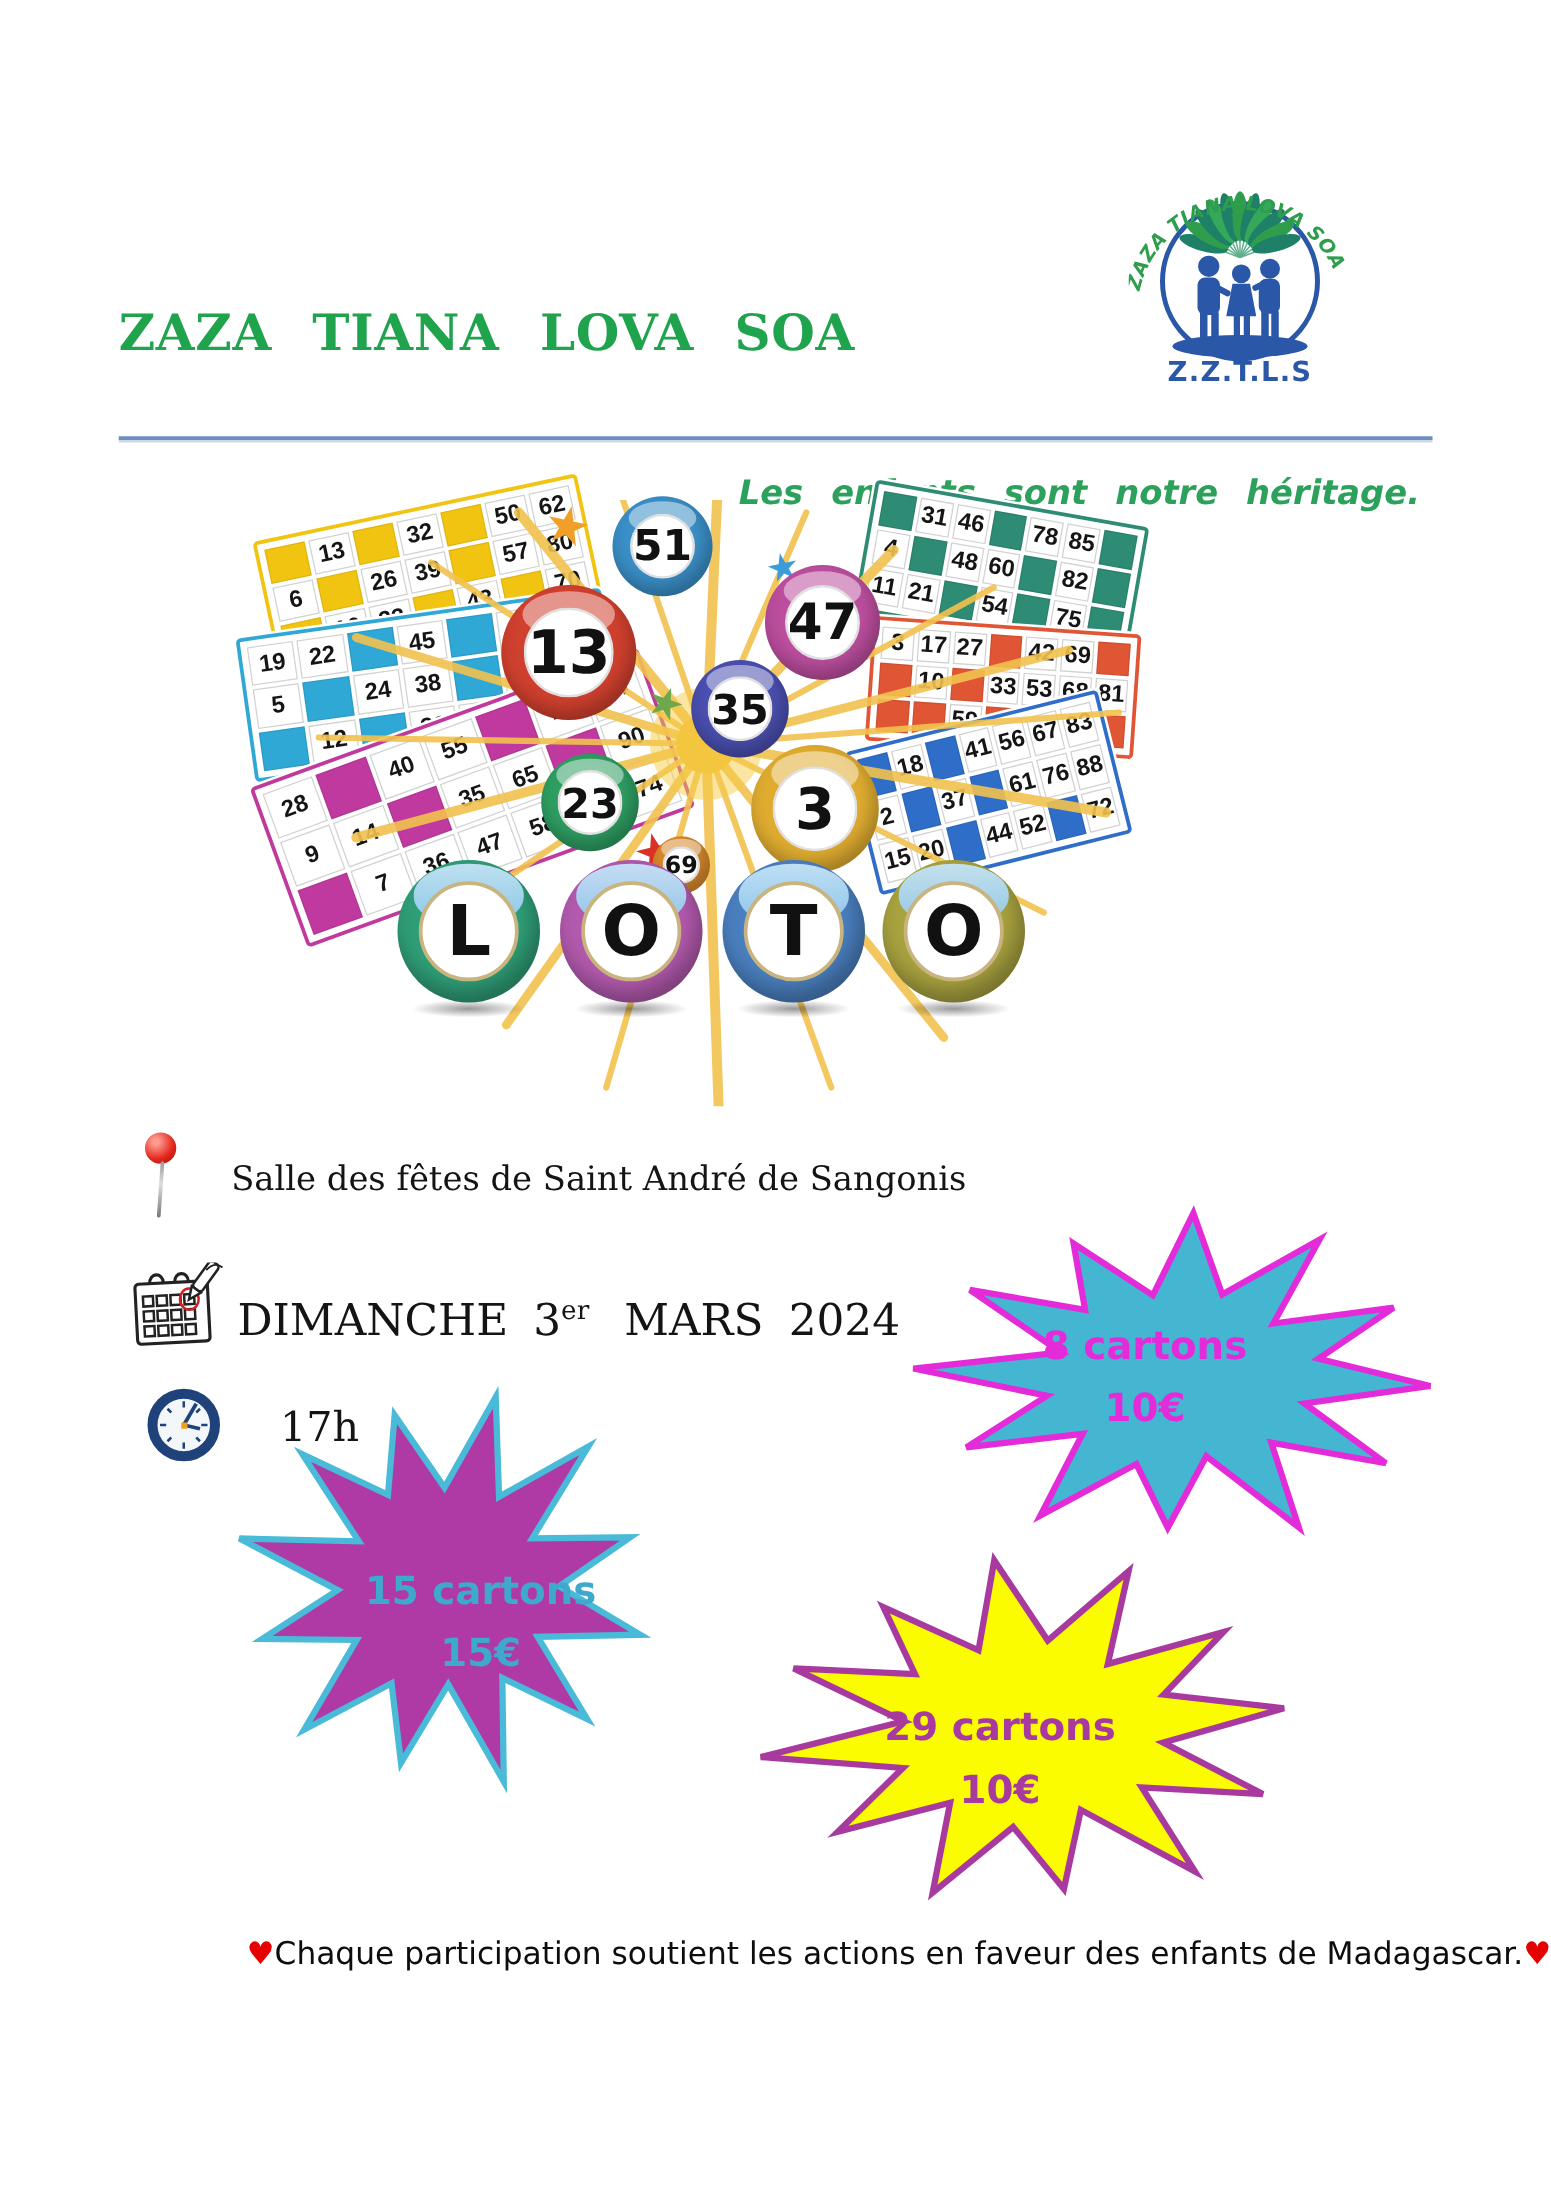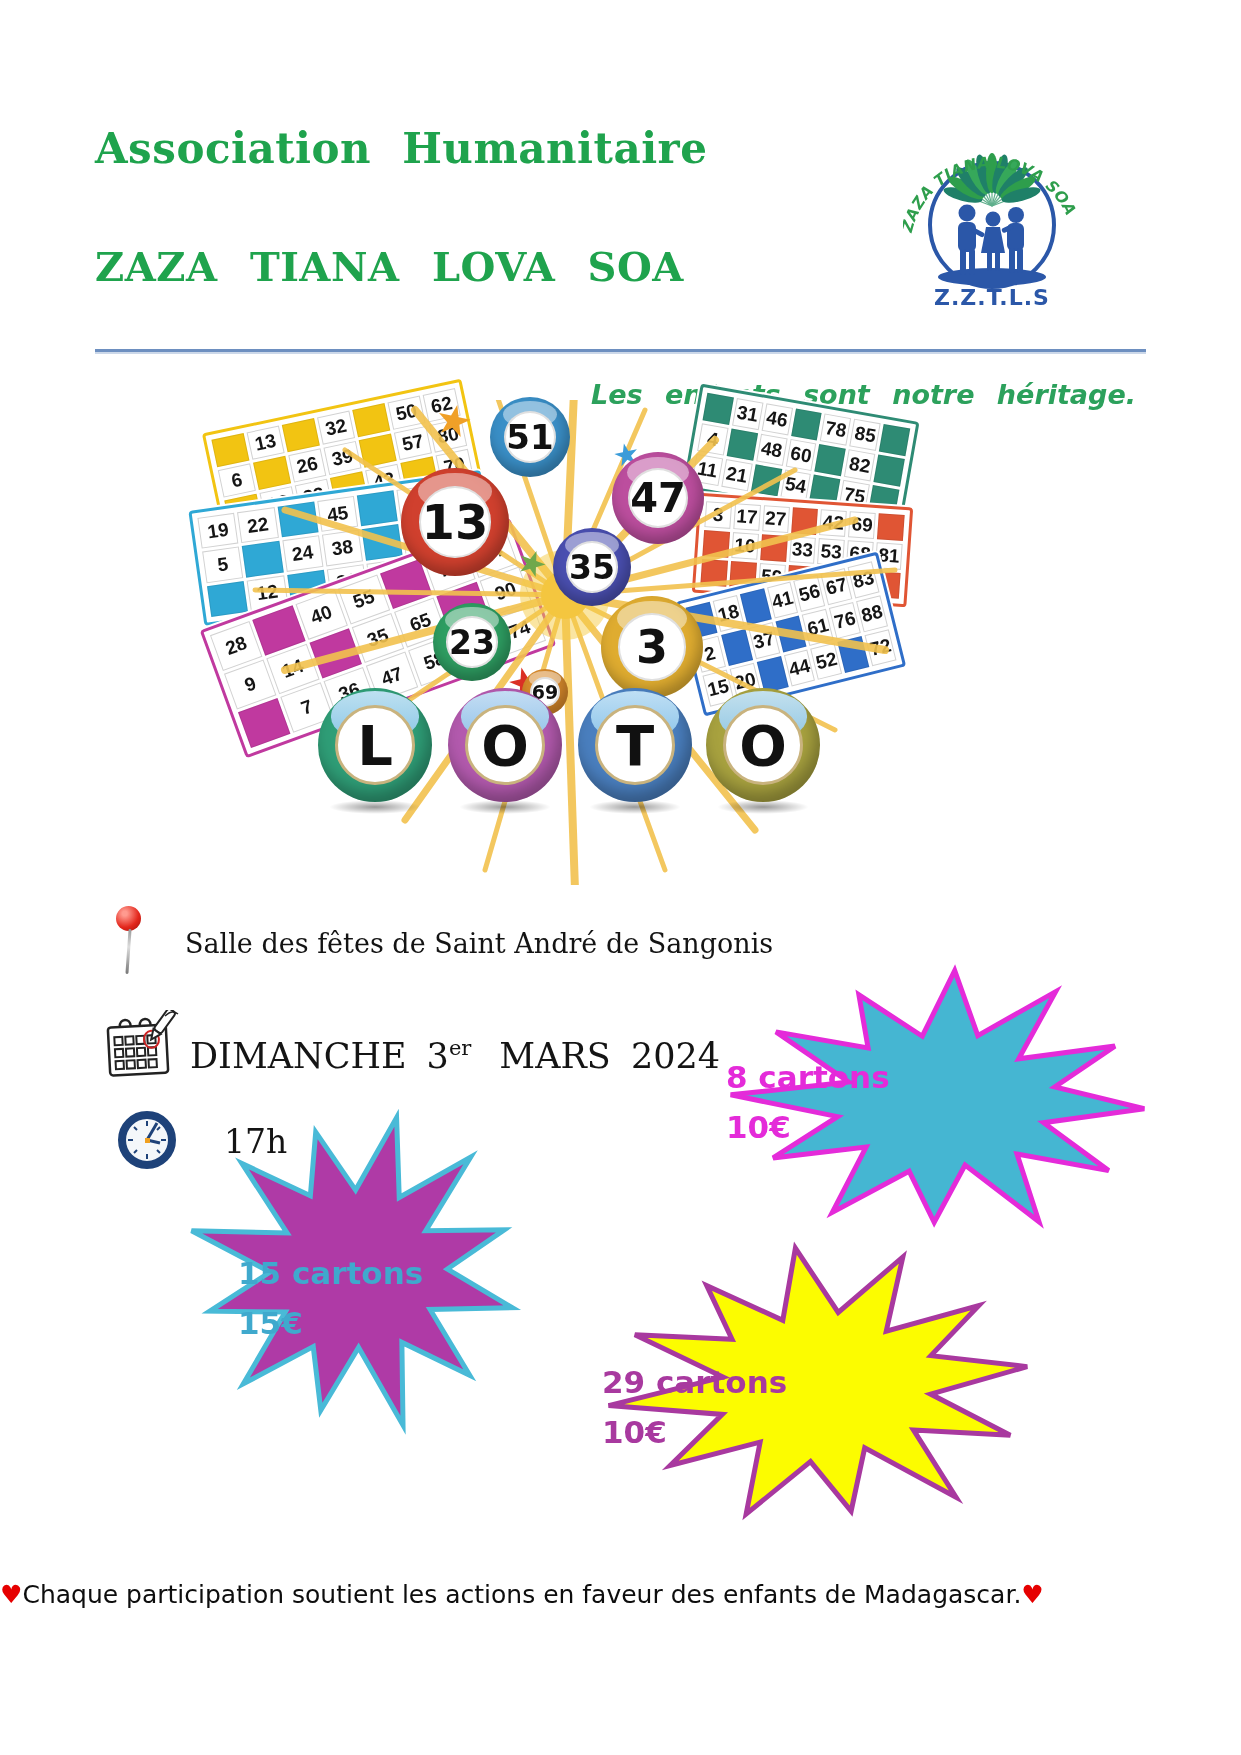--- a/index.html
+++ b/index.html
@@ -57,41 +57,40 @@
   .pin .head{width:25px;height:25px;margin:0 auto;border-radius:50%;
         background:radial-gradient(circle at 35% 30%, #FF9A8F 10%, #E3271C 58%, #9E0E08);}
   .pin .needle{width:3px;height:45px;margin:-2px auto 0;border-radius:2px;transform:rotate(4deg);
         background:linear-gradient(to bottom,#999,#ddd 40%,#777);}
   .cal{position:absolute;left:101px;top:1010px;}
   .clock{position:absolute;left:116px;top:1108px;}
 
   
   .offer{position:absolute;}
   .offer svg{position:absolute;inset:0;width:100%;height:100%;overflow:visible;}
-  .offer .offer-text{position:absolute;inset:0;display:flex;flex-direction:column;align-items:flex-start;
+  .offer .offer-text{position:absolute;inset:0;display:flex;flex-direction:column;align-items:center;
         justify-content:center;gap:14px;font-family:"DejaVu Sans",sans-serif;font-weight:bold;
         font-size:31px;z-index:2;}
   .offer-blue{left:726px;top:962px;width:436px;height:280px;}
   .offer-blue .offer-text{padding-right:56px;box-sizing:border-box;}
   .offer-purple{left:183px;top:1103px;width:348px;height:335px;}
   .offer-purple .offer-text{padding-left:55px;padding-top:55px;box-sizing:border-box;}
   .offer-yellow{left:602px;top:1238px;width:445px;height:295px;}
   .offer-yellow .offer-text{padding-right:49px;padding-top:43px;box-sizing:border-box;}
 
   
-  .footer{position:absolute;left:0;top:1580px;width:100%;text-align:left;font-size:25px;
+  .footer{position:absolute;left:0;top:1548px;width:100%;text-align:right;font-size:25px;
         color:#0d0d0d;font-family:"DejaVu Sans",sans-serif;}
   .footer .heart{color:#E60000;}
 </style>
 </head>
 <body>
 
 <div class="page">
 
-  <div class="title1">Association Humanitaire</div>
   <div class="title2">ZAZA TIANA LOVA SOA</div>
 
   <div class="logo">
     <svg width="178" height="205" viewBox="0 0 178 205">
       <defs>
           <path id="arcp" d="M 8 134 A 82 82 0 0 1 170 134" fill="none"></path>
         </defs>
       <circle cx="89" cy="122" r="62" fill="#ffffff" stroke="#2B57A8" stroke-width="4"></circle>
       <g>
         <g stroke="#5FAF8C" stroke-width="1.2">

